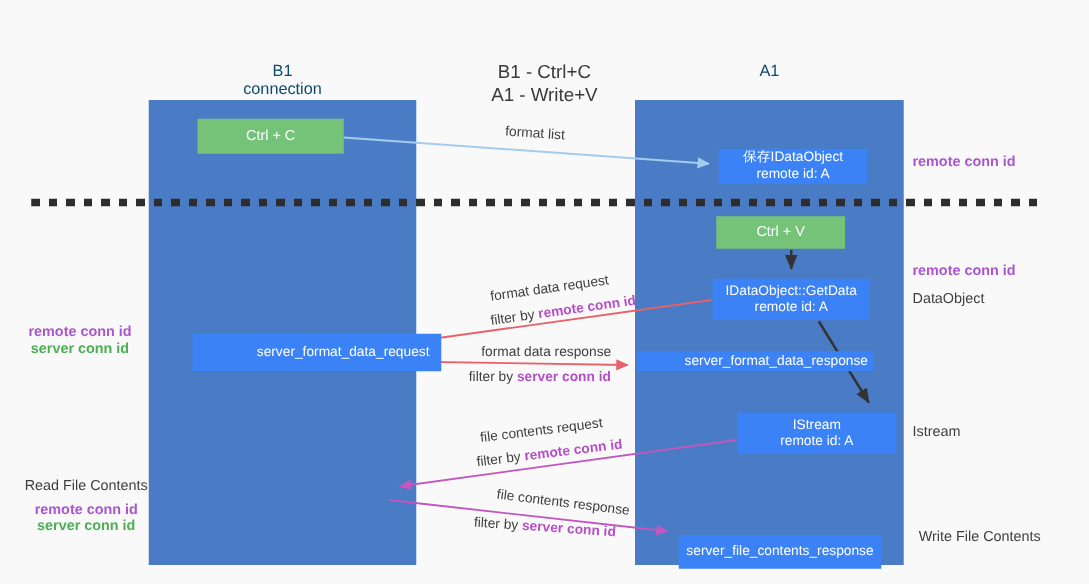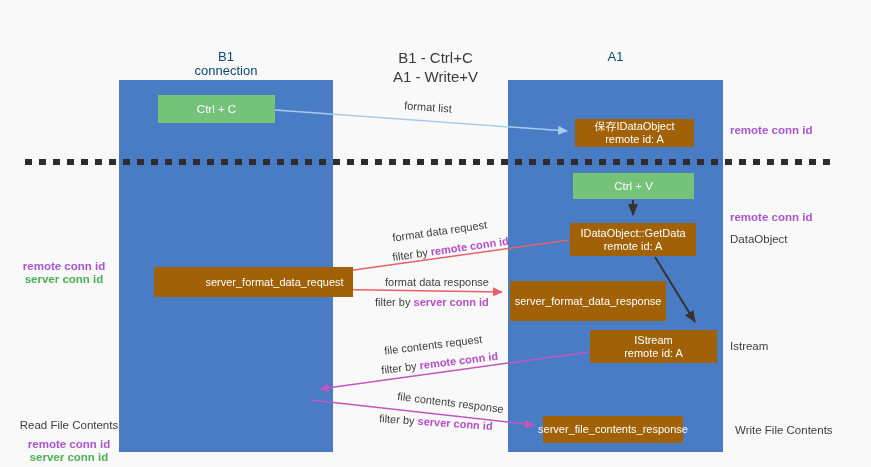--- a/index.html
+++ b/index.html
@@ -19,43 +19,43 @@
   .lane.right{left:508px;width:215px;}
   .dashes{
     left:25px;top:159px;width:807px;height:6px;
     background:repeating-linear-gradient(90deg,#2D2D2D 0 7px,transparent 7px 14px);
   }
   .node{
     display:flex;flex-direction:column;align-items:center;justify-content:center;
     color:#fff;font-size:11px;line-height:13px;text-align:center;white-space:nowrap;
   }
   .node.green{background:#75C379;font-size:11.5px;}
-  .node.orange{background:#a16207;}
+  .node.orange{background:#3b82f6;}
   .n-ctrlc{left:158px;top:95px;width:117px;height:28px;}
   .n-save{left:575px;top:119px;width:119px;height:28px;}
-  .n-ctrlv{left:573px;top:173px;width:121px;height:26px;align-items:center;}
+  .n-ctrlv{left:573px;top:173px;width:103px;height:26px;align-items:center;}
   .n-getdata{left:570px;top:223px;width:126px;height:33px;}
   .n-fmtreq{left:154px;top:267px;width:157px;height:30px;padding-left:42px;}
-  .n-fmtres{left:510px;top:281px;width:156px;height:40px;}
+  .n-fmtres{left:510px;top:281px;width:156px;height:16px;padding-left:33px;}
   .n-istream{left:590px;top:330px;width:127px;height:33px;}
   .n-filereq{left:150px;top:383px;width:160px;height:28px;}
-  .n-fileres{left:543px;top:416px;width:140px;height:27px;}
+  .n-fileres{left:543px;top:428px;width:162px;height:27px;}
   .alabel{font-size:11px;line-height:13px;color:#3e3e3e;white-space:nowrap;text-align:center;}
   .purple{color:#AA55CE;font-weight:bold;}
   .magenta{color:#B54FC6;font-weight:bold;}
   .greentxt{color:#4DAF54;font-weight:bold;}
   .sidelabel{font-size:11.5px;line-height:13px;white-space:nowrap;}
   .rot-m8{transform:rotate(-8deg);}
   .rot-m7{transform:rotate(-7deg);}
   .rot-p7{transform:rotate(7deg);}
   .rot-p4{transform:rotate(4deg);}
   svg.arrows{left:0;top:0;pointer-events:none;}
   .leftblock{left:14px;top:260px;width:100px;text-align:center;}
   .leftblock2{left:10px;top:382px;width:118px;text-align:center;}
-  .lh14{line-height:14px;margin-top:36px;}
+  .lh14{line-height:14px;}
 </style>
 </head>
 <body>
 
 <div class="canvas">
 
   <div class="abs title">
     <div>B1 - Ctrl+C</div>
     <div>A1 - Write+V</div>
   </div>

